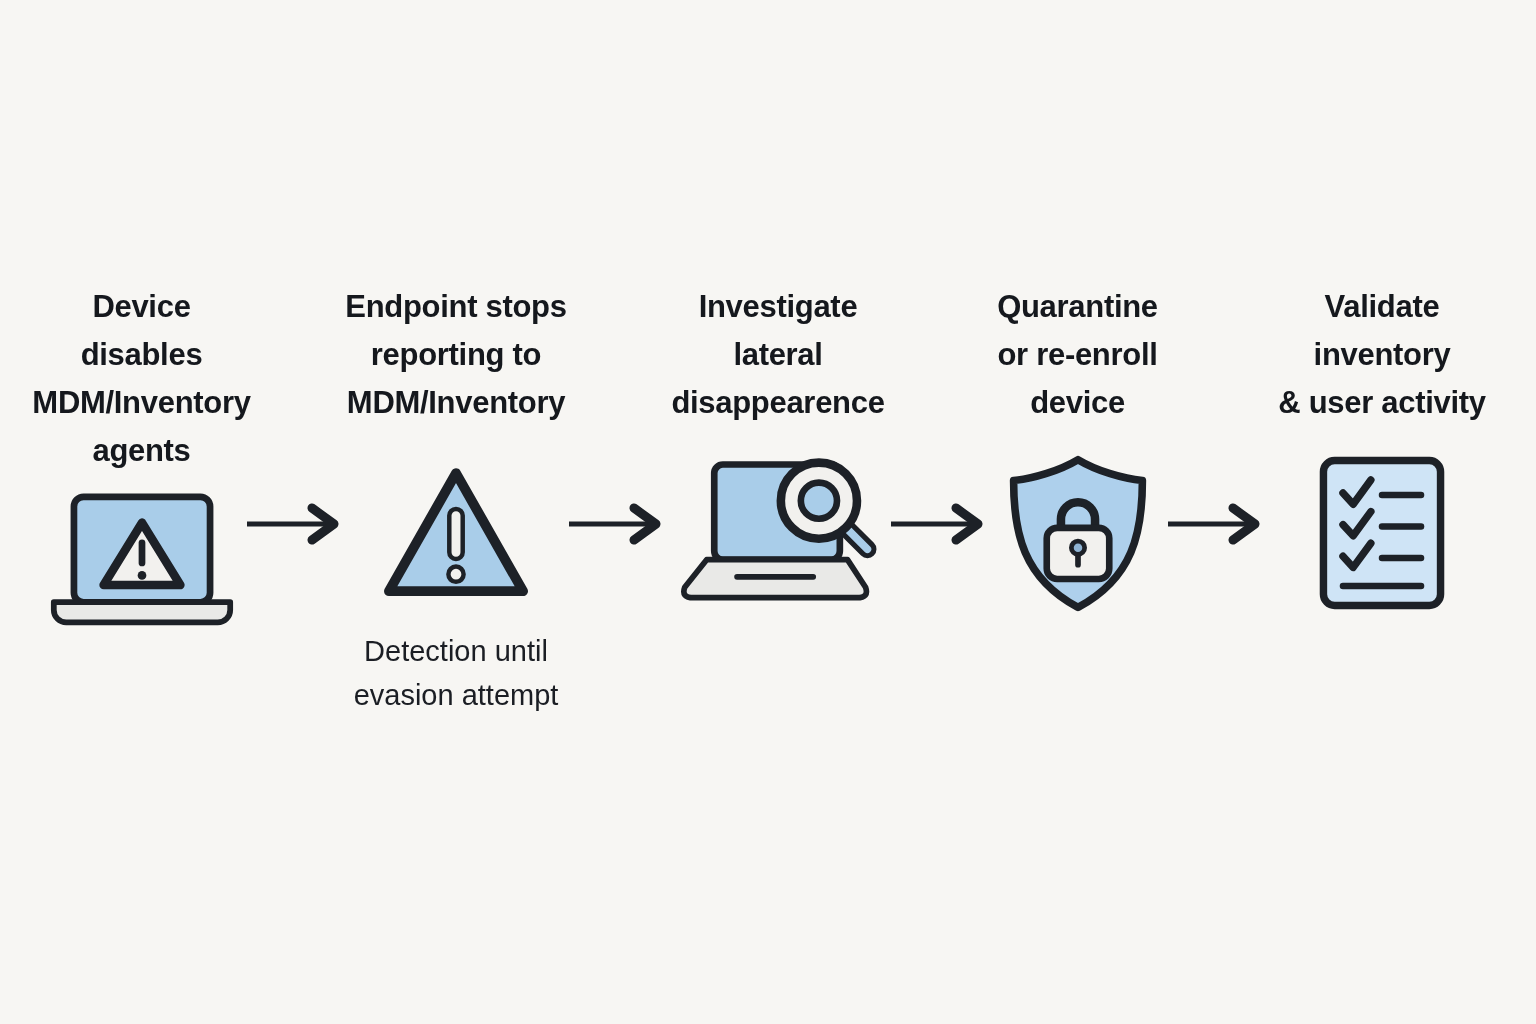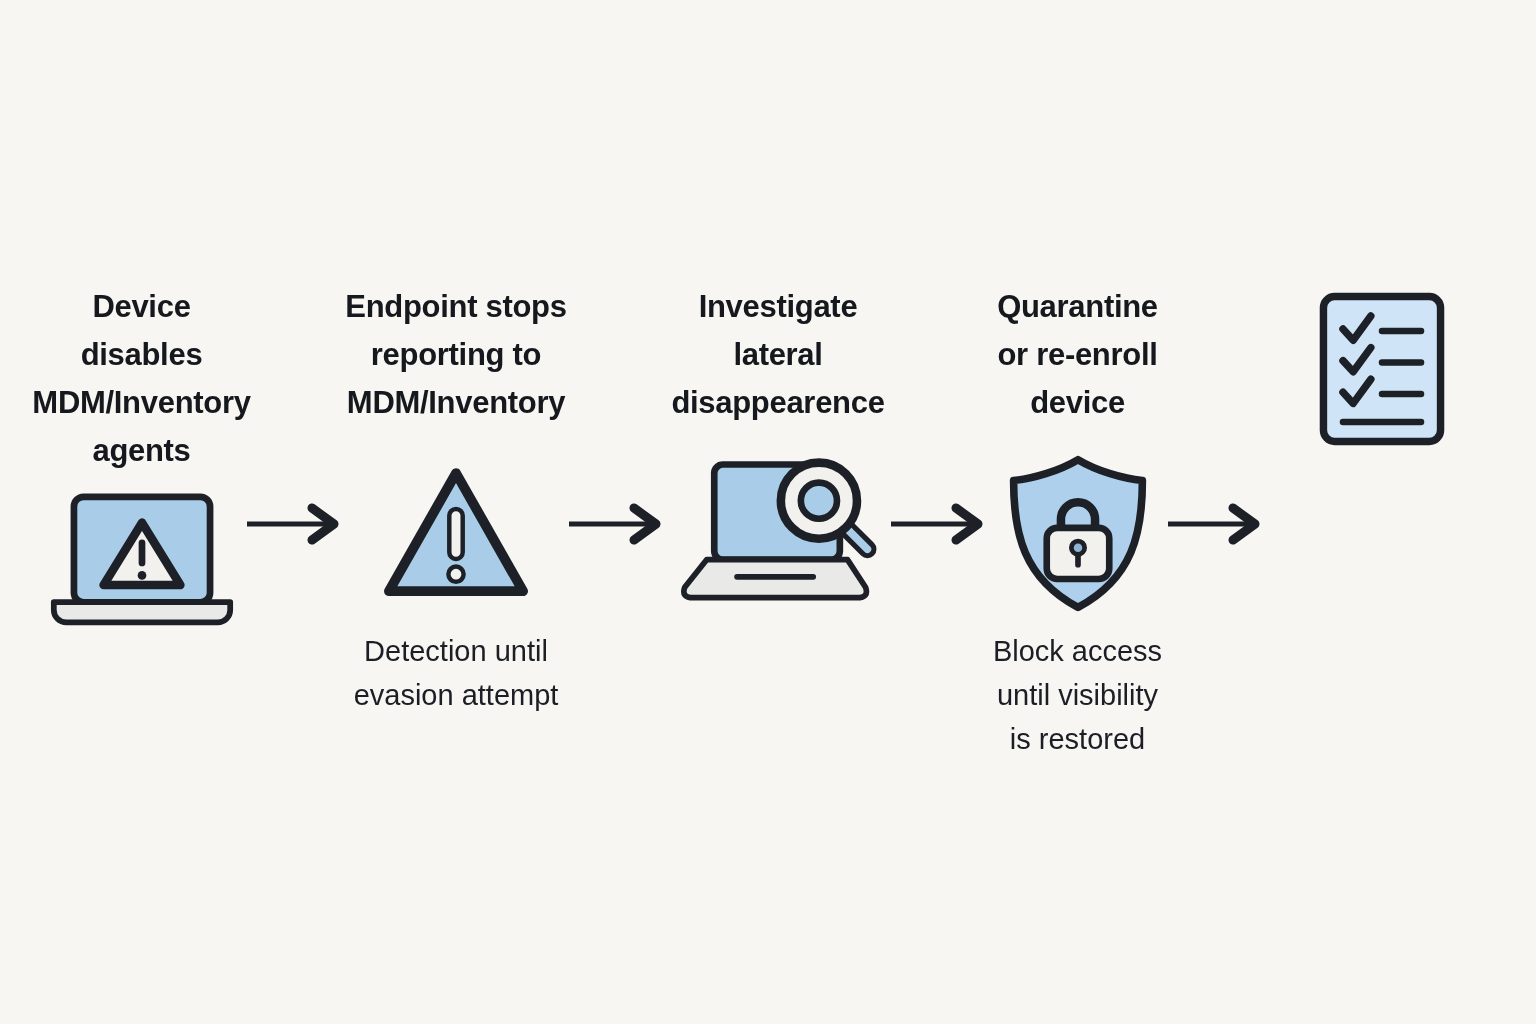--- a/index.html
+++ b/index.html
@@ -147,33 +147,33 @@
         <span>
           <svg width="152" height="161" viewBox="0 0 160 170">
             <path class="f-shield s-dark" d="M80 7 C100 19 128 27 148 29 C148 84 138 132 80 163 C22 132 12 84 12 29 C32 27 60 19 80 7 Z" stroke-width="8" stroke-linejoin="round"></path>
             <path class="f-none s-dark" d="M62 82 V70 a18 18 0 0 1 36 0 V82" stroke-width="9"></path>
             <rect class="f-ow s-dark" x="47" y="79" width="66" height="54" rx="11" stroke-width="7"></rect>
             <line class="s-dark" x1="80" y1="104" x2="80" y2="118" stroke-width="6" stroke-linecap="round"></line>
             <circle class="f-key s-dark" cx="80" cy="100" r="7" stroke-width="5"></circle>
           </svg>
         </span>
       </div>
-      <div class="caption">Block access
-until visibility
-is restored</div>
     </div>
 
     <div class="arrow">
       <svg width="100" height="44" viewBox="0 0 100 44">
         <line class="s-dark" x1="2" y1="22" x2="84" y2="22" stroke-width="5"></line>
         <polyline class="f-none s-dark" points="67,6 89,22 67,38" stroke-width="9" stroke-linejoin="round" stroke-linecap="round"></polyline>
       </svg>
     </div>
 
     <div class="step step-5">
+      <h2 class="title">Validate
+inventory
+&amp; user activity</h2>
       <div class="icon-area">
         <span>
           <svg width="142" height="158" viewBox="0 0 140 170">
             <rect class="f-lblue s-dark" x="7" y="7" width="126" height="156" rx="12" stroke-width="8"></rect>
             <polyline class="f-none s-dark" points="28,42 39,54 58,28" stroke-width="8" stroke-linecap="round" stroke-linejoin="round"></polyline>
             <line class="s-dark" x1="70" y1="44" x2="112" y2="44" stroke-width="7" stroke-linecap="round"></line>
             <polyline class="f-none s-dark" points="28,76 39,88 58,62" stroke-width="8" stroke-linecap="round" stroke-linejoin="round"></polyline>
             <line class="s-dark" x1="70" y1="78" x2="112" y2="78" stroke-width="7" stroke-linecap="round"></line>
             <polyline class="f-none s-dark" points="28,110 39,122 58,96" stroke-width="8" stroke-linecap="round" stroke-linejoin="round"></polyline>
             <line class="s-dark" x1="70" y1="112" x2="112" y2="112" stroke-width="7" stroke-linecap="round"></line>

